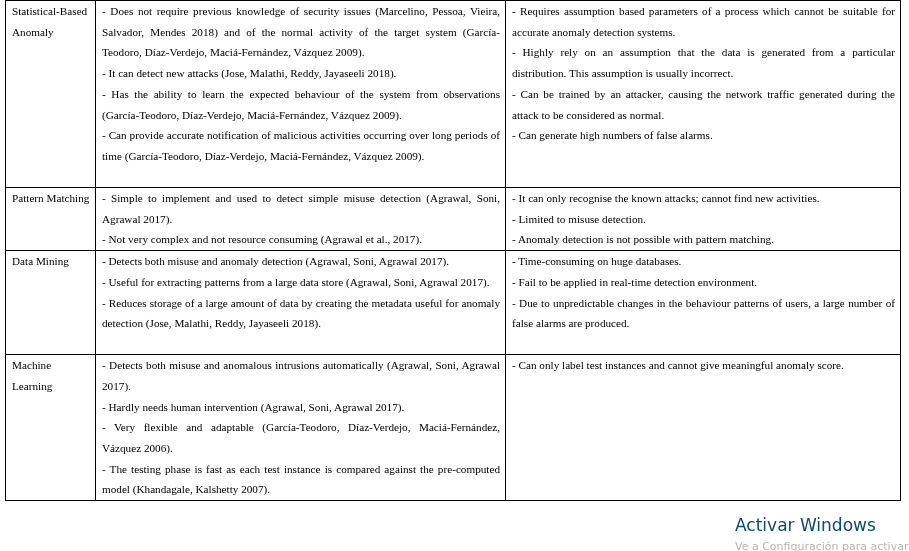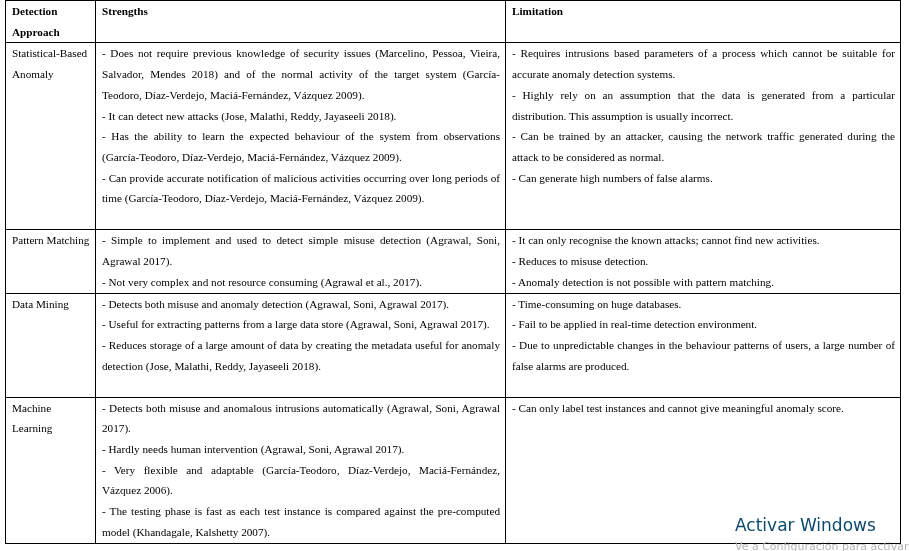--- a/index.html
+++ b/index.html
@@ -26,49 +26,44 @@
 </head>
 <body>
 
 <table class="ids">
   <colgroup>
       <col class="c1">
       <col class="c2">
       <col class="c3">
     </colgroup>
   <tbody>
-      <tr class="hdr">
-    <th>Detection Approach</th>
-    <th>Strengths</th>
-    <th>Limitation</th>
-  </tr>
   <tr class="r1">
     <td class="approach">Statistical-Based Anomaly</td>
     <td>
       <span class="item">- Does not require previous knowledge of security issues (Marcelino, Pessoa, Vieira, Salvador, Mendes 2018)  and of the normal activity of the target system (García-Teodoro, Díaz-Verdejo, Maciá-Fernández, Vázquez 2009).</span>
       <span class="item">- It can detect new attacks (Jose, Malathi, Reddy, Jayaseeli 2018).</span>
       <span class="item">- Has the ability to learn the expected behaviour of the system from observations (García-Teodoro, Díaz-Verdejo, Maciá-Fernández, Vázquez 2009).</span>
       <span class="item">- Can provide accurate notification of malicious activities occurring over long periods of time (García-Teodoro, Díaz-Verdejo, Maciá-Fernández, Vázquez 2009).</span>
     </td>
     <td>
-      <span class="item">- Requires intrusions based parameters of a process which cannot be suitable for accurate anomaly detection systems.</span>
+      <span class="item">- Requires assumption based parameters of a process which cannot be suitable for accurate anomaly detection systems.</span>
       <span class="item">- Highly rely on an assumption that the data is generated from a particular distribution. This assumption is usually incorrect.</span>
       <span class="item">- Can be trained by an attacker, causing the network traffic generated during the attack to be considered as normal.</span>
       <span class="item">- Can generate high numbers of false alarms.</span>
     </td>
   </tr>
   <tr class="r2">
     <td class="approach">Pattern Matching</td>
     <td>
       <span class="item">- Simple to implement and used to detect simple misuse detection (Agrawal, Soni, Agrawal 2017).</span>
       <span class="item">- Not very complex and not resource consuming (Agrawal et al., 2017).</span>
     </td>
     <td>
       <span class="item">- It can only recognise the known attacks; cannot find new activities.</span>
-      <span class="item">- Reduces to misuse detection.</span>
+      <span class="item">- Limited to misuse detection.</span>
       <span class="item">- Anomaly detection is not possible with pattern matching.</span>
     </td>
   </tr>
   <tr class="r3">
     <td class="approach">Data Mining</td>
     <td>
       <span class="item">- Detects both misuse and anomaly detection (Agrawal, Soni, Agrawal 2017).</span>
       <span class="item">- Useful for extracting patterns from a large data store (Agrawal, Soni, Agrawal 2017).</span>
       <span class="item">- Reduces storage of a large amount of data by creating the metadata useful for anomaly detection (Jose, Malathi, Reddy, Jayaseeli 2018).</span>
     </td>

